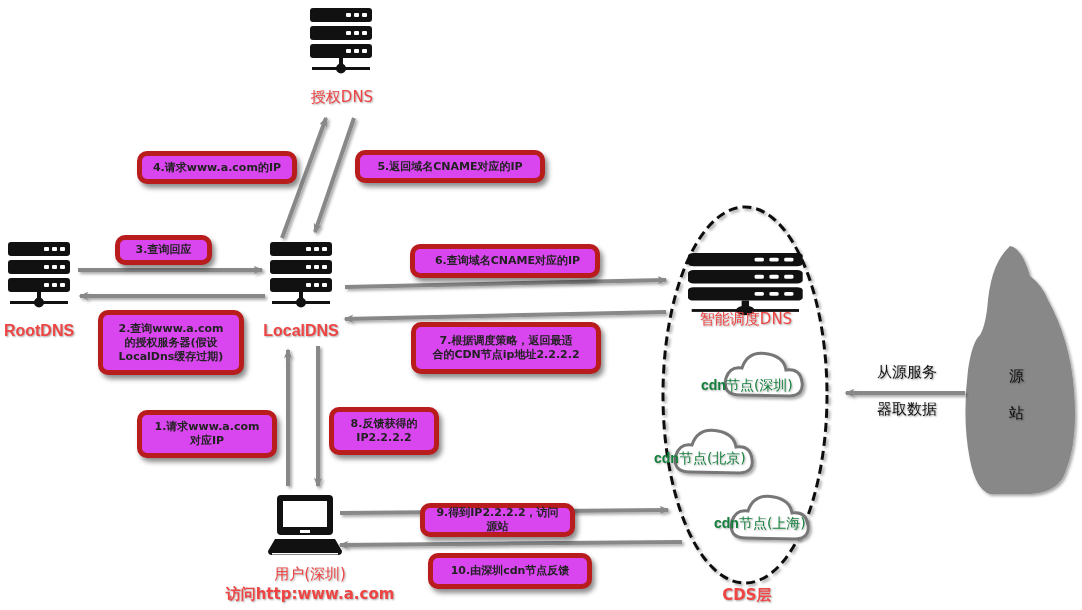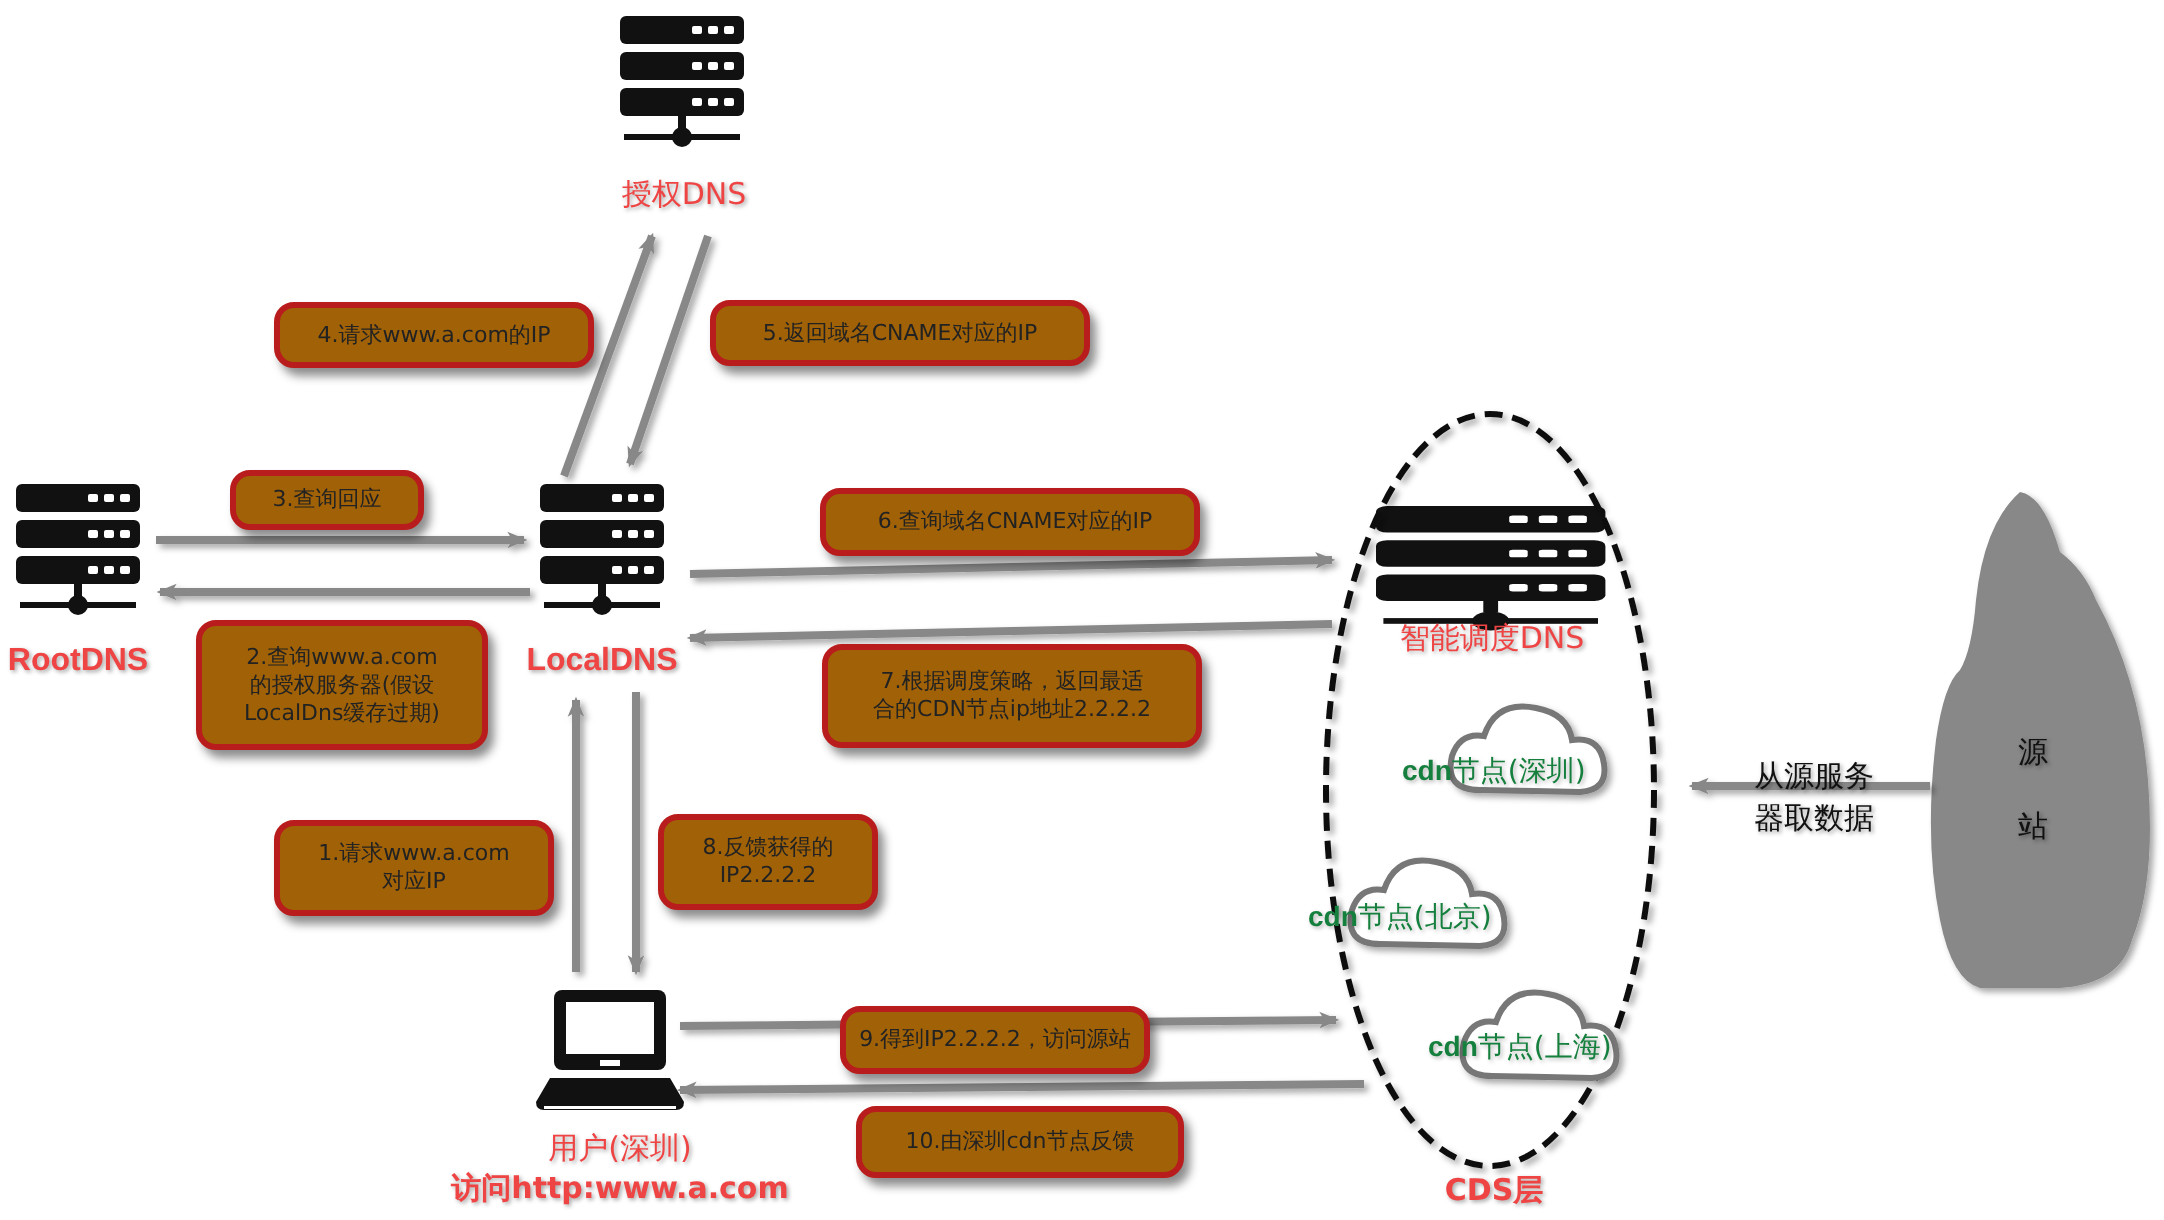--- a/index.html
+++ b/index.html
@@ -1,20 +1,20 @@
 <!DOCTYPE html>
 <html><head>
 <meta charset="utf-8">
 <style>
   html, body { margin:0; padding:0; background:#ffffff; }
   body { width:1082px; height:610px; position:relative; overflow:hidden;
          font-family:"DejaVu Sans", "Liberation Sans", sans-serif; }
   #diagram { position:absolute; left:0; top:0; width:1082px; height:610px; }
-  .note { position:absolute; background:#a16207; border:3px solid #b91c1c; border-radius:10px;
-          box-shadow:3px 4px 5px rgba(0,0,0,0.45); font-size:11px; font-weight:normal; color:#222;
+  .note { position:absolute; background:#d946ef; border:5px solid #b91c1c; border-radius:10px;
+          box-shadow:3px 4px 5px rgba(0,0,0,0.45); font-size:11px; font-weight:bold; color:#222;
           display:flex; align-items:center; justify-content:center; text-align:center; line-height:14px;
           padding:2px 6px; box-sizing:border-box; white-space:pre-line; }
   .label { position:absolute; color:#ef4444; text-align:center; white-space:nowrap; text-shadow:1px 1px 2px rgba(0,0,0,0.35); }
   .lbl-bold { font-weight:bold; font-family:"Liberation Sans", sans-serif; font-size:16px; }
   .lbl-cn { font-size:15px; }
   .cloud-label { position:absolute; font-size:14px; color:#15803d; white-space:nowrap; text-shadow:1px 1px 2px rgba(0,0,0,0.3); }
   .cloud-label b { font-family:"Liberation Sans", sans-serif; }
   .src-text { position:absolute; font-size:15px; color:#111; text-shadow:1px 1px 2px rgba(0,0,0,0.4); }
 </style>
 </head>
@@ -94,21 +94,21 @@
 <div class="label lbl-bold" style="left:258px;top:322px;width:86px;">LocalDNS</div>
 <div class="label lbl-cn" style="left:686px;top:310px;width:120px;">智能调度DNS</div>
 <div class="label lbl-cn" style="left:240px;top:565px;width:140px;">用户(深圳)</div>
 <div class="label lbl-cn" style="left:222px;top:585px;width:176px;font-weight:bold;">访问http:www.a.com</div>
 <div class="label lbl-cn" style="left:712px;top:586px;width:70px;font-weight:bold;">CDS层</div>
 
 <div class="cloud-label" style="left:701px;top:377px;"><b>cdn</b><span>节点(深圳)</span></div>
 <div class="cloud-label" style="left:654px;top:450px;"><b>cdn</b><span>节点(北京)</span></div>
 <div class="cloud-label" style="left:714px;top:515px;"><b>cdn</b><span>节点(上海)</span></div>
 
-<div class="src-text" style="left:877px;top:379px;">从源服务</div>
+<div class="src-text" style="left:877px;top:363px;">从源服务</div>
 <div class="src-text" style="left:877px;top:400px;">器取数据</div>
 <div class="src-text" style="left:1009px;top:367px;">源</div>
 <div class="src-text" style="left:1009px;top:404px;">站</div>
 
 <div class="note" style="left:137px;top:151px;width:160px;height:33px;">4.请求www.a.com的IP</div>
 <div class="note" style="left:355px;top:150px;width:190px;height:33px;">5.返回域名CNAME对应的IP</div>
 <div class="note" style="left:115px;top:235px;width:97px;height:30px;">3.查询回应</div>
 <div class="note" style="left:98px;top:310px;width:146px;height:65px;">2.查询www.a.com
 的授权服务器(假设
 LocalDns缓存过期)</div>

